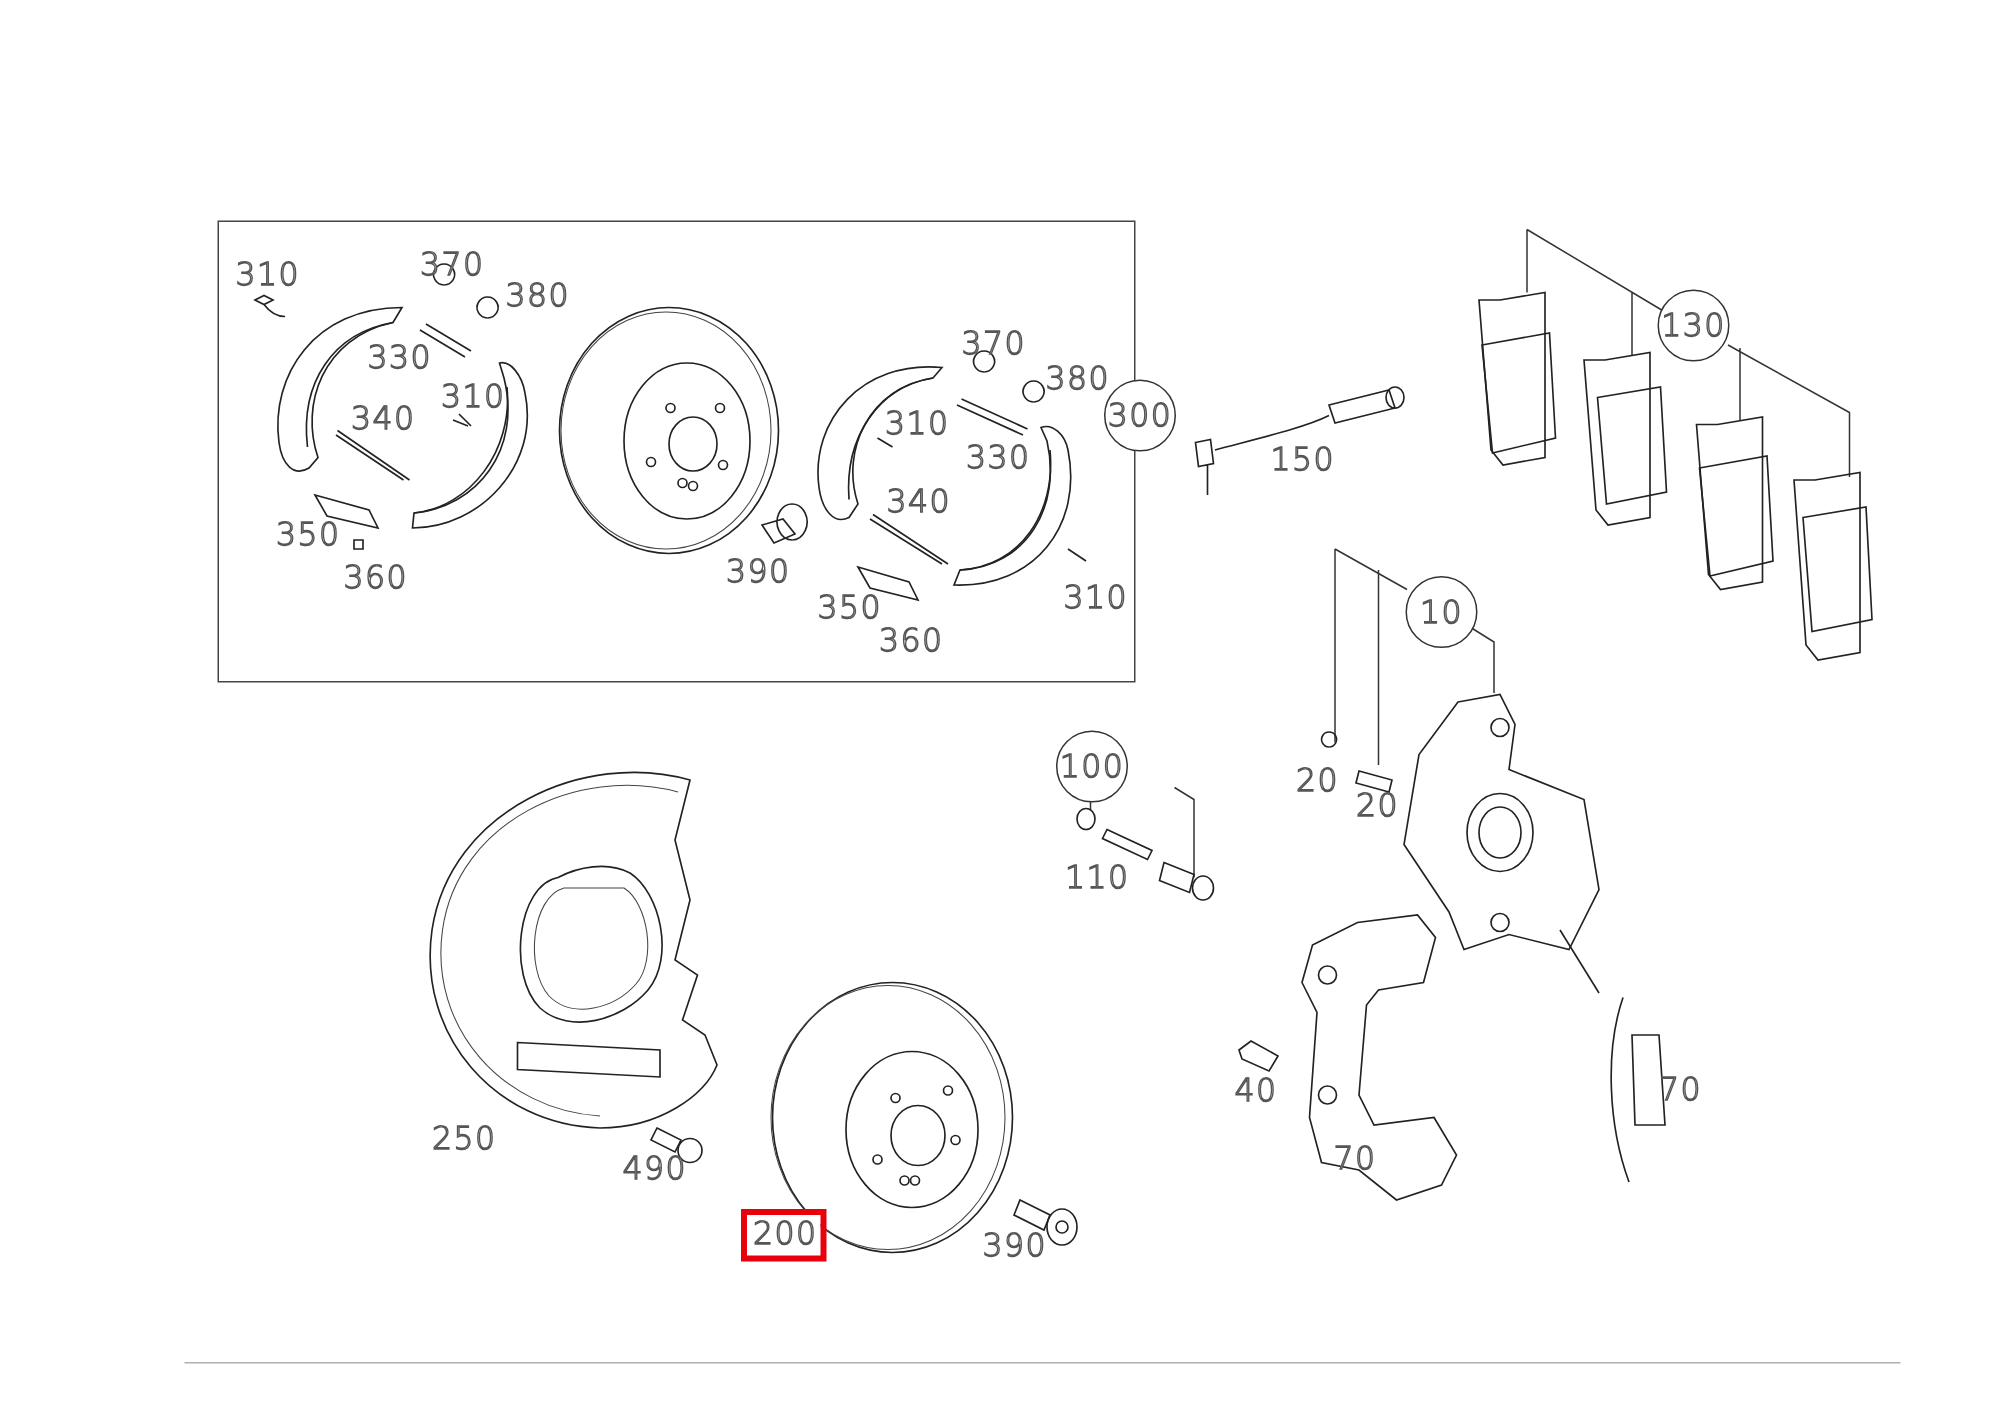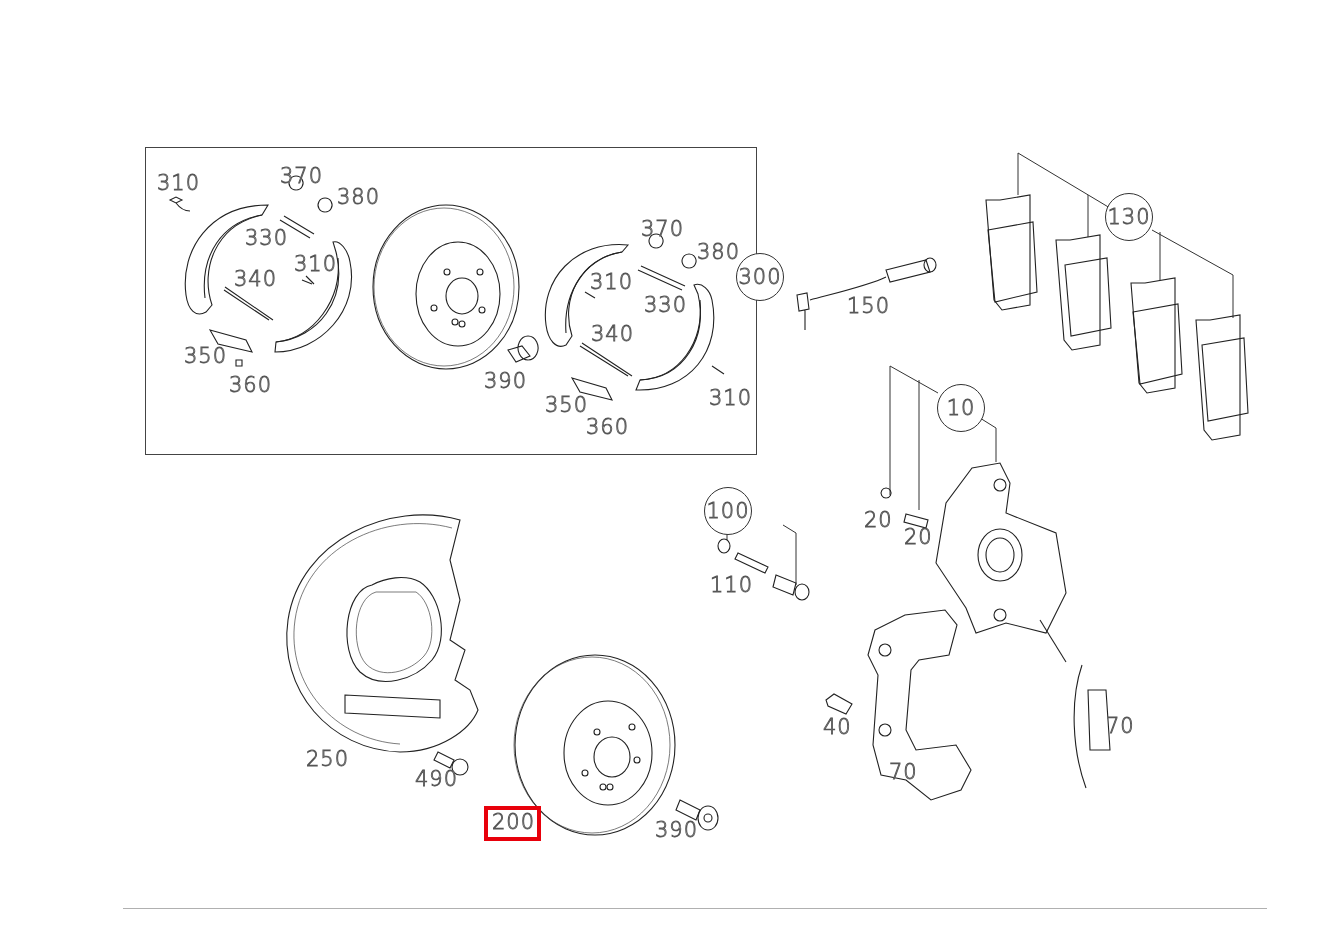--- a/index.html
+++ b/index.html
@@ -11,21 +11,21 @@
   .art .lead { stroke: #333; stroke-width: 1; }
   .callout {
     position: absolute; font-family: "DejaVu Sans", sans-serif; font-size: 21px; font-weight: 300;
     color: #fff; -webkit-text-stroke: 0.9px #555; letter-spacing: 1px; line-height: 1; cursor: pointer;
     white-space: nowrap;
   }
   .callout.circled {
     width: 46px; height: 46px; border: 1px solid #333; border-radius: 50%;
     display: flex; align-items: center; justify-content: center; background: #fff; text-align: center;
   }
-  .callout.selected { outline: 4px solid #e8000b; outline-offset: 0; padding: 2px 2px 4px 4px; background: #fff; }
+  .callout.selected { outline: 4px solid #e8000b; outline-offset: 0; padding: 2px 2px 4px 4px; background: #fff; margin-left: 10px; }
   .group-box { position: absolute; left: 145px; top: 147px; width: 612px; height: 308px; border: 1px solid #444; box-sizing: border-box; }
   .footer-rule { position: absolute; left: 123px; top: 908px; width: 1144px; height: 1px; background: #b0b0b0; }
 </style>
 </head>
 <body>
 
 <div id="stage">
 
   <svg class="art" width="1326" height="937" viewBox="0 0 1326 937">
 
@@ -174,20 +174,20 @@
   <div class="callout circled" style="left:937px;top:384px">10</div>
   <div class="callout circled" style="left:704px;top:487px">100</div>
 
   <div class="callout" style="left:847px;top:296px">150</div>
   <div class="callout" style="left:864px;top:510px">20</div>
   <div class="callout" style="left:904px;top:527px">20</div>
   <div class="callout" style="left:710px;top:575px">110</div>
   <div class="callout" style="left:823px;top:717px">40</div>
   <div class="callout" style="left:889px;top:762px">70</div>
   <div class="callout" style="left:1106px;top:716px">70</div>
-  <div class="callout" style="left:306px;top:749px">250</div>
+  <div class="callout" style="left:288px;top:749px">250</div>
   <div class="callout" style="left:415px;top:769px">490</div>
   <div class="callout" style="left:655px;top:820px">390</div>
 
   <div class="callout selected" style="left:488px;top:810px">200</div>
 
   <div class="footer-rule"></div>
 </div>
 
 </body></html>

